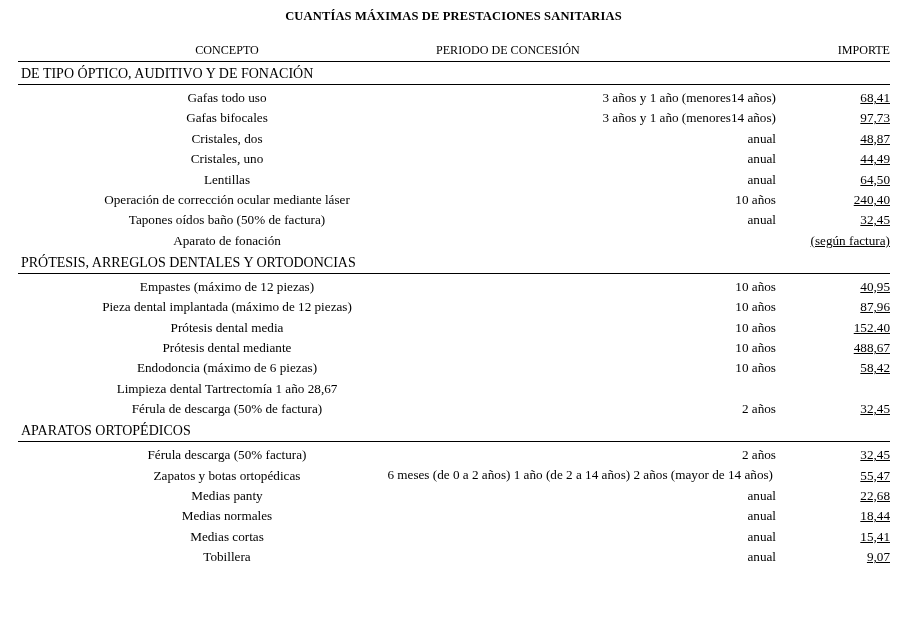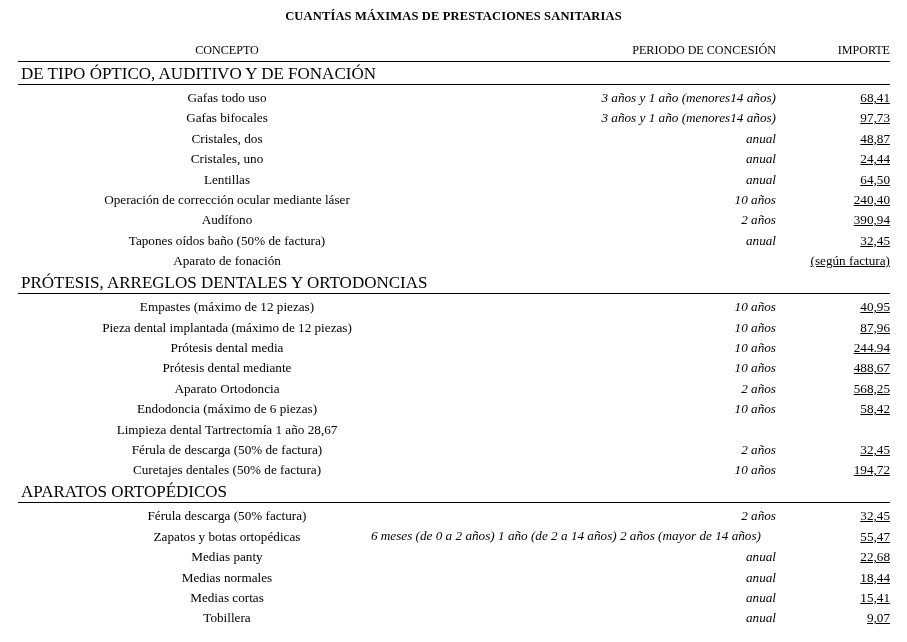--- a/index.html
+++ b/index.html
@@ -66,31 +66,31 @@
     line-height: 17px;
     padding-bottom: 2px;
     border-bottom: 1.3px solid #000;
     white-space: nowrap;
   }
   th.h-concepto {
     text-align: center;
     padding-left: 6px;
   }
   th.h-periodo {
-    text-align: right;
+    text-align: left;
     padding-right: 2px;
   }
   th.h-importe {
     text-align: right;
     padding-right: 2px;
   }
 
   
   tr.section-row td {
-    font-size: 17px;
+    font-size: 14px;
     line-height: 18px;
     padding-top: 3px;
     padding-bottom: 1px;
     border-bottom: 1.3px solid #000;
     white-space: nowrap;
     margin-top: 20px;
   }
   tr.section-row td.sec-label {
     padding-left: 3px;
   }
@@ -104,38 +104,37 @@
   }
   td.d-concepto {
     padding-left: 5px;
     text-align: center;
     white-space: nowrap;
   }
   td.d-periodo {
     text-align: right;
     padding-right: 3px;
     white-space: nowrap;
-    font-style: italic;
   }
   td.d-importe {
     text-align: right;
     padding-right: 3px;
     white-space: nowrap;
     text-decoration: underline;
   }
   
   tr.data-row.first-in-section td {
     padding-top: 3px;
   }
   td.spill {
     position: relative;
   }
   .spill-text {
     position: absolute;
-    right: 15px;
+    right: 3px;
     top: 0;
     white-space: nowrap;
     text-align: left;
   }
 </style>
 </head>
 <body>
 
 <div class="page">
 
@@ -172,36 +171,31 @@
             <td class="d-importe">97,73</td>
           </tr>
           <tr class="data-row">
             <td class="d-concepto">Cristales, dos</td>
             <td class="d-periodo">anual</td>
             <td class="d-importe">48,87</td>
           </tr>
           <tr class="data-row">
             <td class="d-concepto">Cristales, uno</td>
             <td class="d-periodo">anual</td>
-            <td class="d-importe">24,44</td>
+            <td class="d-importe">44,49</td>
           </tr>
           <tr class="data-row">
             <td class="d-concepto">Lentillas</td>
             <td class="d-periodo">anual</td>
             <td class="d-importe">64,50</td>
           </tr>
           <tr class="data-row">
             <td class="d-concepto">Operación de corrección ocular mediante láser</td>
             <td class="d-periodo">10 años</td>
             <td class="d-importe">240,40</td>
-          </tr>
-          <tr class="data-row">
-            <td class="d-concepto">Audífono</td>
-            <td class="d-periodo">2 años</td>
-            <td class="d-importe">390,94</td>
           </tr>
           <tr class="data-row">
             <td class="d-concepto">Tapones oídos baño (50% de factura)</td>
             <td class="d-periodo">anual</td>
             <td class="d-importe">32,45</td>
           </tr>
           <tr class="data-row">
             <td class="d-concepto">Aparato de fonación</td>
             <td class="d-periodo"></td>
             <td class="d-importe">(según factura)</td>
@@ -217,51 +211,41 @@
             <td class="d-importe">40,95</td>
           </tr>
           <tr class="data-row">
             <td class="d-concepto">Pieza dental implantada (máximo de 12 piezas)</td>
             <td class="d-periodo">10 años</td>
             <td class="d-importe">87,96</td>
           </tr>
           <tr class="data-row">
             <td class="d-concepto">Prótesis dental media</td>
             <td class="d-periodo">10 años</td>
-            <td class="d-importe">244.94</td>
+            <td class="d-importe">152.40</td>
           </tr>
           <tr class="data-row">
             <td class="d-concepto">Prótesis dental mediante</td>
             <td class="d-periodo">10 años</td>
             <td class="d-importe">488,67</td>
-          </tr>
-          <tr class="data-row">
-            <td class="d-concepto">Aparato Ortodoncia</td>
-            <td class="d-periodo">2 años</td>
-            <td class="d-importe">568,25</td>
           </tr>
           <tr class="data-row">
             <td class="d-concepto">Endodoncia (máximo de 6 piezas)</td>
             <td class="d-periodo">10 años</td>
             <td class="d-importe">58,42</td>
           </tr>
           <tr class="data-row">
             <td class="d-concepto">Limpieza dental Tartrectomía 1 año 28,67</td>
             <td class="d-periodo"></td>
             <td class="d-importe"></td>
           </tr>
           <tr class="data-row">
             <td class="d-concepto">Férula de descarga (50% de factura)</td>
             <td class="d-periodo">2 años</td>
             <td class="d-importe">32,45</td>
-          </tr>
-          <tr class="data-row">
-            <td class="d-concepto">Curetajes dentales (50% de factura)</td>
-            <td class="d-periodo">10 años</td>
-            <td class="d-importe">194,72</td>
           </tr>
           <tr class="section-row">
             <td class="sec-label">APARATOS ORTOPÉDICOS</td>
             <td></td>
             <td></td>
           </tr>
           <tr class="data-row first-in-section">
             <td class="d-concepto">Férula descarga (50% factura)</td>
             <td class="d-periodo">2 años</td>
             <td class="d-importe">32,45</td>

